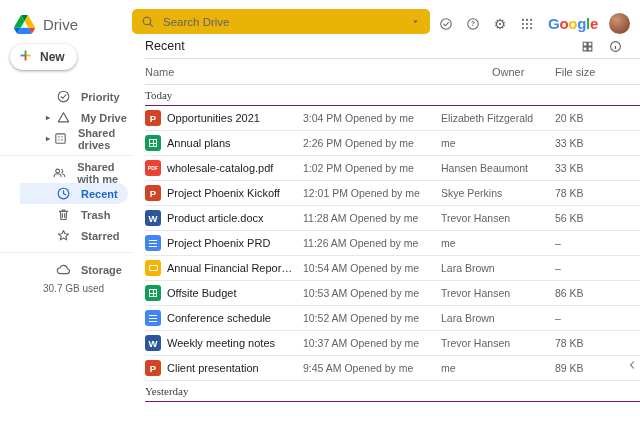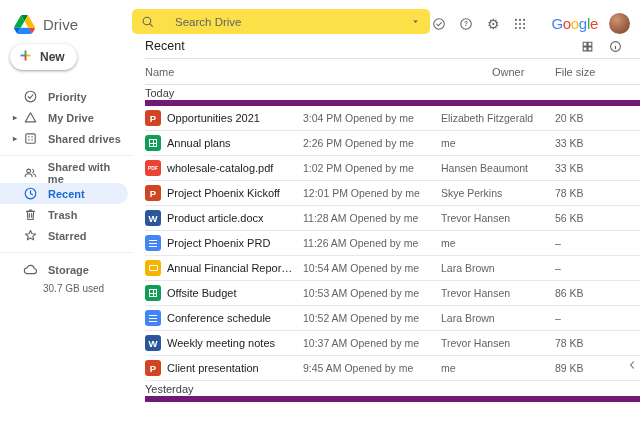--- a/index.html
+++ b/index.html
@@ -8,43 +8,43 @@
     font-family: "Liberation Sans", sans-serif;
     background:#fff; color:#202124; position:relative;
   }
 
   
   .topbar { display:flex; align-items:flex-end; height:34px; padding:0 10px 0 14px; background:#fff; }
   .brand { display:flex; align-items:center; gap:8px; width:118px; flex-shrink:0; }
   .brand .logo svg { display:block; }
   .app-name { font-size:15px; color:#5f6368; }
 
-  .searchbar { width:298px; height:25px; background:#fde047; border-radius:5px;
-    display:flex; align-items:center; padding:0 9px; gap:21px; }
+  .searchbar { width:298px; height:25px; background:#eab308; border-radius:5px;
+    display:flex; align-items:center; padding:0 9px; gap:9px; }
   .sb-text { font-size:11.5px; color:#5f6368; flex:1; }
   .sb-icon, .sb-caret { display:flex; align-items:center; }
 
   .top-right { margin-left:auto; display:flex; align-items:center; gap:11px; }
   .tb-icon { width:16px; height:16px; display:flex; align-items:center; justify-content:center; color:#5f6368; }
   .glyph { font-size:14px; line-height:1; }
-  .google-wordmark { font-size:15px; font-weight:normal; letter-spacing:-0.3px; margin-left:12px; }
+  .google-wordmark { font-size:15px; font-weight:bold; letter-spacing:-0.3px; margin-left:2px; }
   .avatar { width:21px; height:21px; border-radius:50%;
     background: radial-gradient(circle at 35% 30%, #cf9372, #8d5338 75%); }
 
   
   .layout { display:flex; height:391px; }
 
   
   .sidebar { width:132px; flex-shrink:0; padding-top:8px; }
   .new-btn { margin:2px 0 16px 10px; height:26px; display:inline-flex; align-items:center; gap:7px;
     padding:0 12px 0 8px; border:none; background:#fff; border-radius:13px; cursor:pointer;
     box-shadow:0 1px 2px rgba(60,64,67,.3), 0 1px 3px 1px rgba(60,64,67,.15);
     font-family:"Liberation Sans",sans-serif; font-size:12px; font-weight:bold; color:#3c4043; }
-  .side-item { display:flex; align-items:center; height:21px; padding-left:13px; margin-right:4px;
-    border-radius:0 12px 12px 0; font-size:11px; font-weight:bold; color:#5f6368; cursor:pointer; }
+  .side-item { display:flex; align-items:center; height:21px; padding-left:26px; margin-right:4px;
+    border-radius:0 12px 12px 0; font-size:11px; font-weight:bold; color:#5f6368; cursor:pointer;margin-left:20px; }
   .side-item .arrow { width:10px; font-size:8px; color:#5f6368; }
   .side-item .sicon { width:15px; height:15px; margin-right:10px; display:flex; align-items:center; color:#5f6368; }
   .side-item .sicon svg { width:15px; height:15px; }
   .side-item.selected { background:#e8f0fe; color:#1967d2; }
   .side-item.selected .sicon { color:#1967d2; }
   .side-divider { border-top:1px solid #ebedef; margin:6px 0; }
   .storage-used { padding-left:43px; font-size:10px; color:#5f6368; margin-top:3px; }
 
   
   .main { flex:1; min-width:0; padding-left:13px; display:flex; flex-direction:column; }
@@ -53,21 +53,21 @@
   .view-icons { margin-left:auto; display:flex; gap:15px; align-items:center; }
   .view-icons > span { display:flex; cursor:pointer; }
 
   .grid5 { display:grid; grid-template-columns:22px 136px 138px 114px 1fr; align-items:center; padding-right:34px; }
   .col-header { height:26px; border-bottom:1px solid #e0e0e0; font-size:11px; color:#5f6368; }
   .ch-name { grid-column:1/3; }
   .ch-owner { grid-column:4; padding-left:51px; }
   .ch-size { grid-column:5; }
 
   .section-label { height:21px; display:flex; align-items:center; font-size:11px; color:#3c4043;
-    border-bottom:6px solid #701a75; padding-right:12px; }
+    border-bottom:1px solid #701a75; padding-right:12px;font-family:Liberation Serif, serif; }
   .frow { height:25px; border-bottom:1px solid #e8e8e8; font-size:11px; cursor:pointer; }
   .c-name { color:#202124; white-space:nowrap; overflow:hidden; text-overflow:ellipsis; padding-right:10px; }
   .c-act, .c-own, .c-size { color:#5f6368; font-size:10.5px; white-space:nowrap; overflow:hidden; }
 
   
   .ficon { width:16px; height:16px; border-radius:3px; display:flex; align-items:center; justify-content:center;
     color:#fff; font-size:9.5px; font-weight:bold; }
   .ficon[data-type="powerpoint"] { background:#d14524; }
   .ficon[data-type="word"]       { background:#2b579a; }
   .ficon[data-type="pdf"]        { background:#ea4335; }

